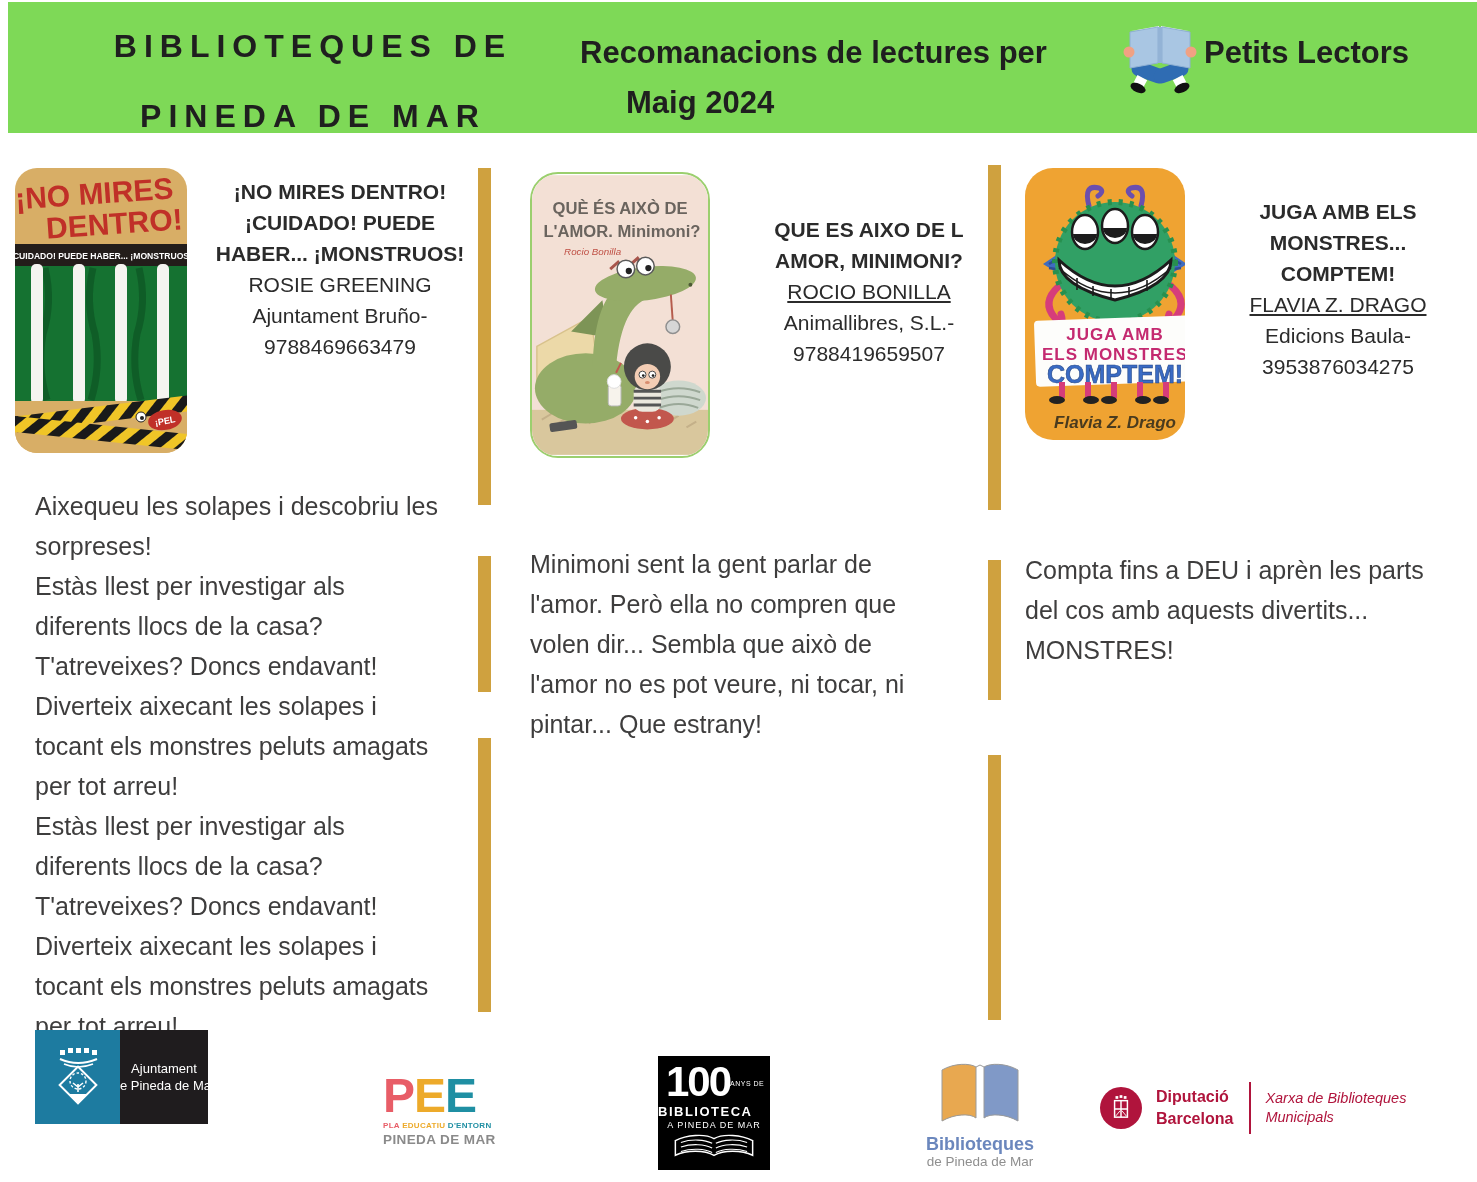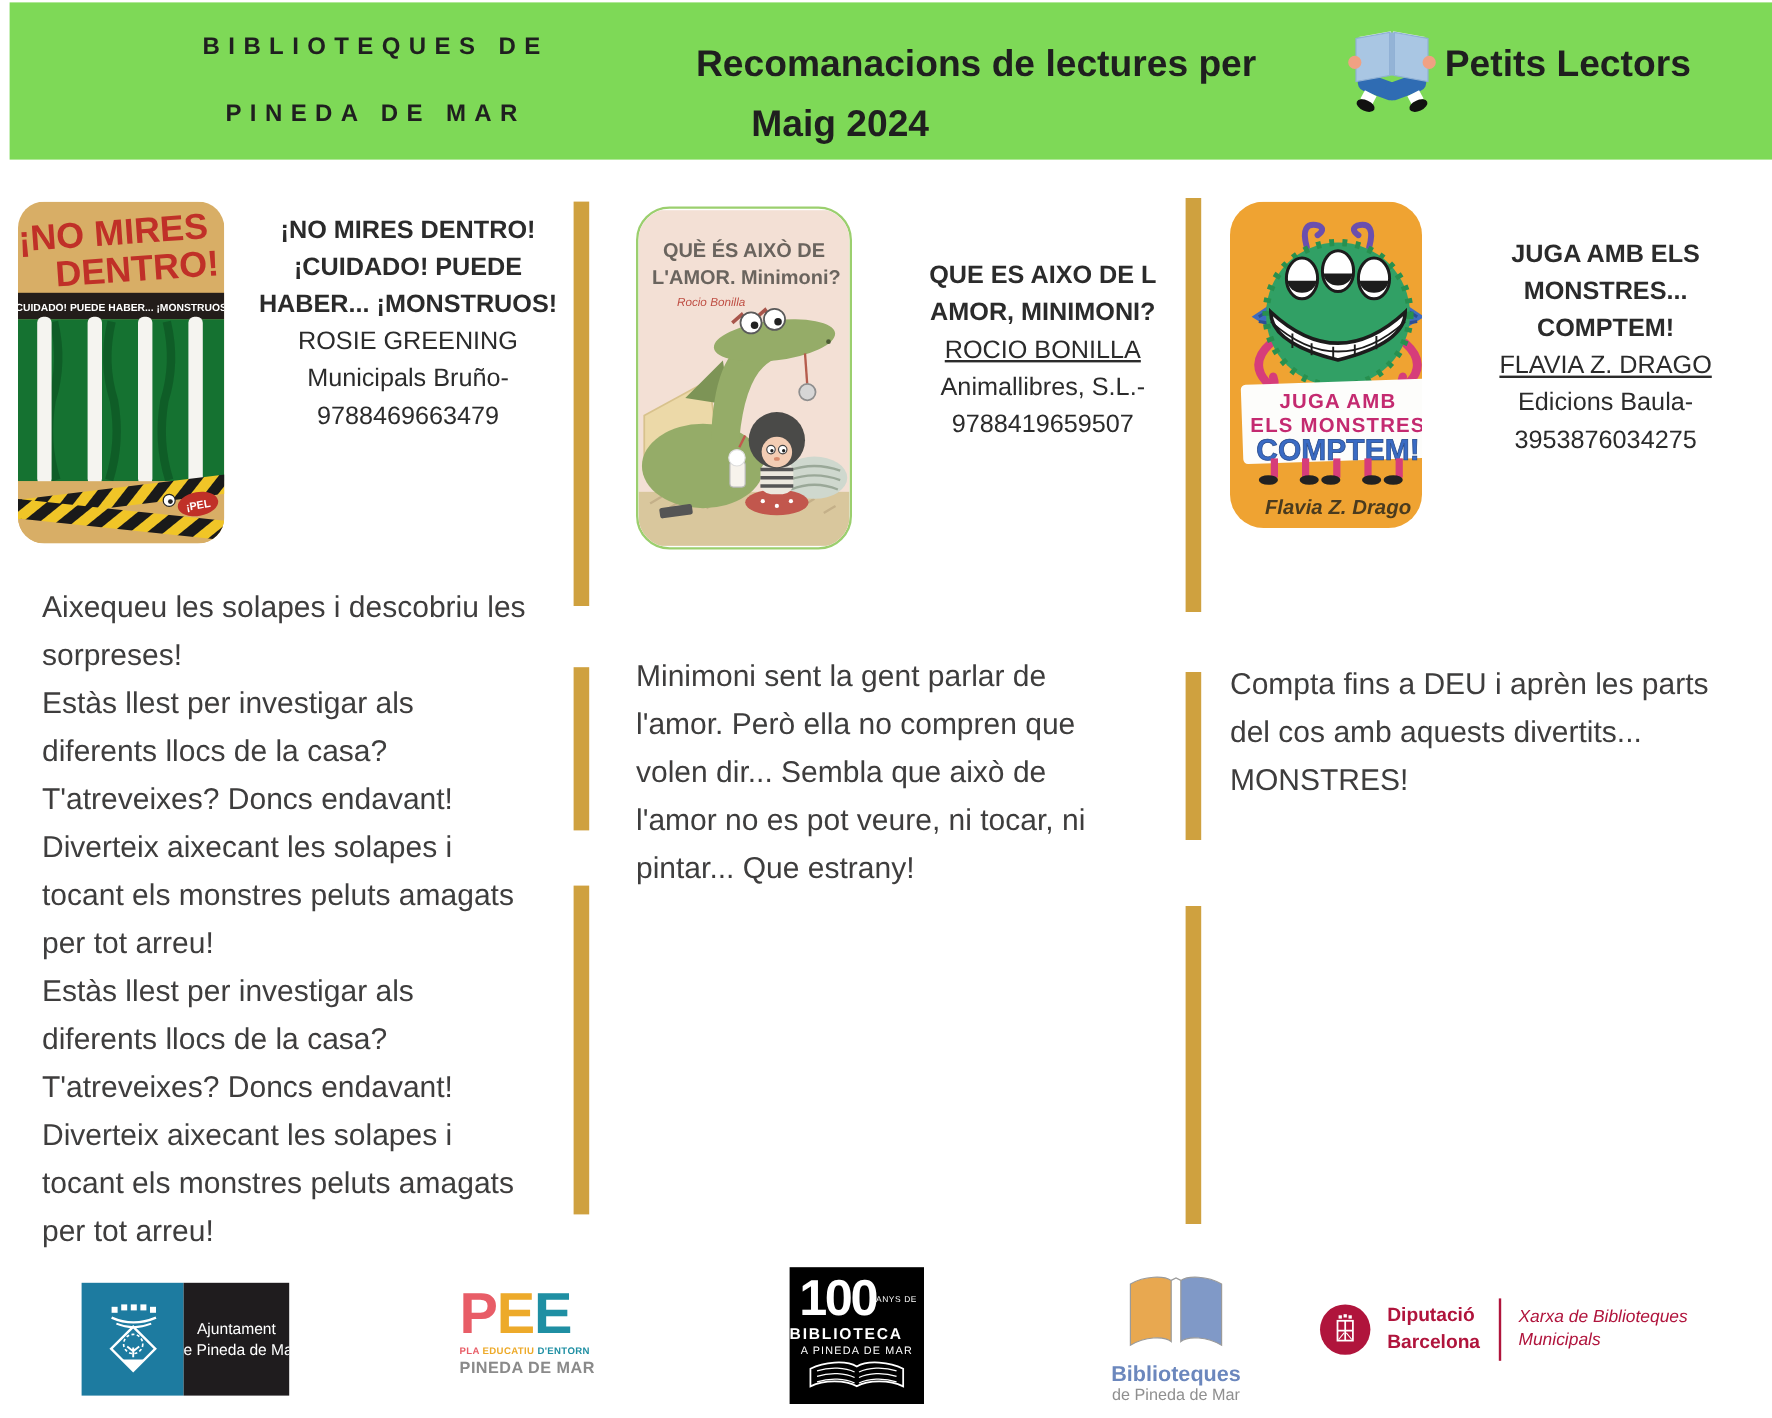--- a/index.html
+++ b/index.html
@@ -3,21 +3,21 @@
 <meta charset="utf-8">
 <style>
   html,body{margin:0;padding:0;background:#ffffff;}
   .page{
     position:relative;width:1477px;height:1182px;background:#ffffff;overflow:hidden;
     font-family:"Liberation Sans", sans-serif;color:#2e2e2e;
   }
   
   .header{position:absolute;left:8px;top:2px;width:1469px;height:131px;background:#7ed957;}
   .libname{position:absolute;left:75px;top:26px;width:460px;text-align:center;
-    font-weight:bold;font-size:20px;letter-spacing:7px;color:#1f1f1f;}
+    font-weight:bold;font-size:32px;letter-spacing:7px;color:#1f1f1f;}
   .libname div{margin-bottom:33px;}
   .htitle{position:absolute;left:572px;top:33px;width:540px;font-weight:bold;font-size:31px;color:#1f1f1f;}
   .htitle .l2{margin-top:14px;padding-left:46px;}
   .reader-icon{position:absolute;left:1110px;top:12px;width:84px;height:86px;}
   .audience{position:absolute;left:1196px;top:33px;width:222px;font-weight:bold;font-size:31px;color:#1f1f1f;}
   .audience .l2{margin-top:13px;text-align:right;padding-right:10px;}
   
   .gbar{position:absolute;width:13px;background:#cfa13f;}
   
   .cover{position:absolute;overflow:hidden;}
@@ -29,21 +29,21 @@
   .info .title{font-weight:bold;}
   .info .underl{text-decoration:underline;}
   .info1{left:208px;top:176px;width:264px;}
   .info2{left:744px;top:214px;width:250px;}
   .info3{left:1238px;top:196px;width:200px;}
   .desc{position:absolute;font-size:25px;line-height:40px;color:#3e3d3d;white-space:pre-line;}
   .desc1{left:35px;top:486px;width:412px;}
   .desc2{left:530px;top:544px;width:414px;}
   .desc3{left:1025px;top:550px;width:410px;}
   
-  .aj-logo{position:absolute;left:35px;top:1069px;height:82px;display:flex;margin-left:33px;}
+  .aj-logo{position:absolute;left:35px;top:1030px;height:82px;display:flex;}
   .aj-shield{width:85px;height:94px;background:#1d7ba0;display:flex;align-items:center;justify-content:center;}
   .aj-text{width:88px;height:94px;background:#1f1c1e;color:#fff;font-size:13px;line-height:17px;
     display:flex;flex-direction:column;justify-content:center;align-items:center;overflow:hidden;white-space:nowrap;}
   .pee{position:absolute;left:383px;top:1074px;width:96px;text-align:left;}
   .pee-letters{font-size:48px;font-weight:bold;line-height:44px;letter-spacing:-1px;}
   .pee-p{color:#e85d67;} .pee-e1{color:#edaa2a;} .pee-e2{color:#1f8fa3;}
   .pee-sub1{font-size:8px;font-weight:bold;letter-spacing:0.3px;margin-top:3px;white-space:nowrap;}
   .pee-sub1 .s-pla{color:#e85d67;} .pee-sub1 .s-edu{color:#edaa2a;} .pee-sub1 .s-ent{color:#1f8fa3;}
   .pee-sub2{font-size:13.5px;font-weight:bold;color:#8a8a8a;letter-spacing:0.4px;margin-top:2px;white-space:nowrap;}
   .cent{position:absolute;left:658px;top:1056px;width:112px;height:114px;background:#000;color:#fff;text-align:center;}
@@ -128,21 +128,21 @@
       <rect x="-12" y="257" width="200" height="16" fill="url(#caution)" transform="rotate(6 86 265)"></rect>
       <circle cx="126" cy="249" r="5" fill="#ffffff" stroke="#222222" stroke-width="1"></circle>
       <circle cx="127" cy="250" r="2" fill="#222222"></circle>
       <ellipse cx="150" cy="252" rx="17" ry="10" fill="#c03028" transform="rotate(-10 150 252)"></ellipse>
       <text x="150" y="256" text-anchor="middle" font-size="9" font-weight="bold" fill="#ffffff" transform="rotate(-10 150 252)">¡PEL</text>
     </svg>
   </div>
   <div class="info info1">
     <div class="title">¡NO MIRES DENTRO! ¡CUIDADO! PUEDE HABER... ¡MONSTRUOS!</div>
     <div>ROSIE GREENING</div>
-    <div>Municipals Bruño-</div>
+    <div>Ajuntament Bruño-</div>
     <div>9788469663479</div>
   </div>
   <div class="desc desc1">Aixequeu les solapes i descobriu les sorpreses!
 Estàs llest per investigar als diferents llocs de la casa?
 T'atreveixes? Doncs endavant!
 Diverteix aixecant les solapes i tocant els monstres peluts amagats per tot arreu!
 Estàs llest per investigar als diferents llocs de la casa?
 T'atreveixes? Doncs endavant!
 Diverteix aixecant les solapes i tocant els monstres peluts amagats per tot arreu!</div>
 

